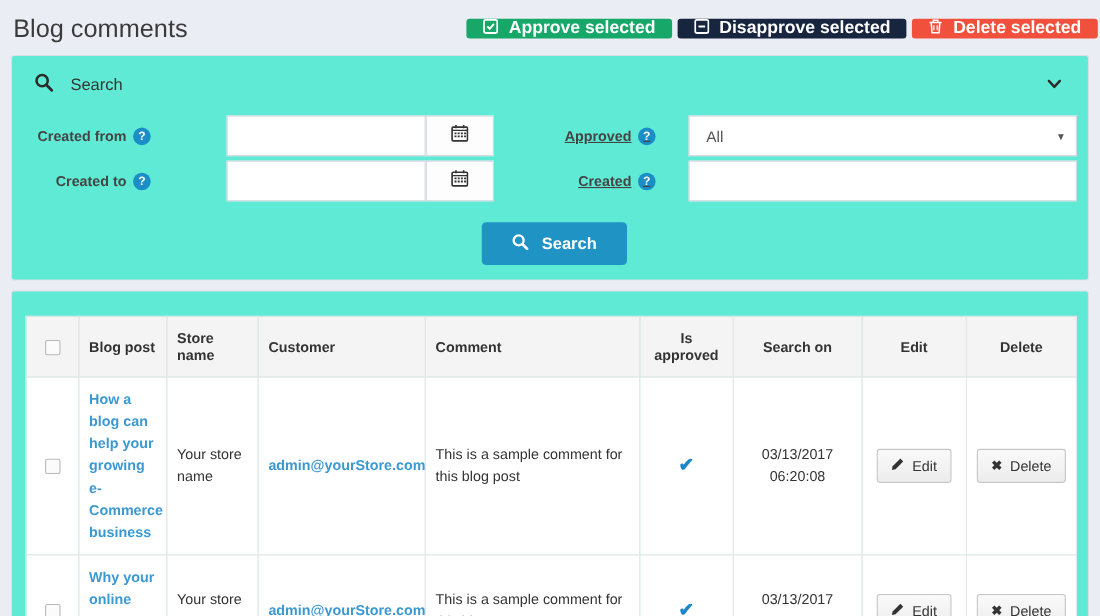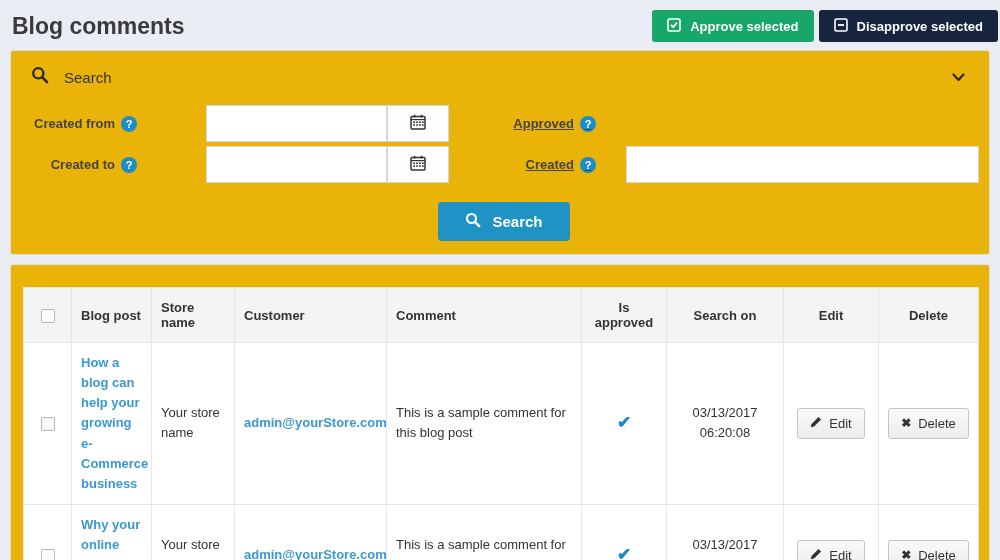--- a/index.html
+++ b/index.html
@@ -1,27 +1,27 @@
 <!DOCTYPE html>
 <html><head>
 <meta charset="utf-8">
 <style>
   * { margin:0; padding:0; box-sizing:border-box; }
   html,body { width:1000px; height:560px; overflow:hidden; }
   body { background:#eaeef4; font-family:"Liberation Sans", sans-serif; color:#444; }
 
   .page-header { display:flex; align-items:center; justify-content:space-between; padding:9px 2px 7px 12px; height:50px; }
-  .page-title { font-size:23px; font-weight:700; color:#3a3a3a; }
+  .page-title { font-size:23px; font-weight:400; color:#3a3a3a; }
   .toolbar { display:flex; gap:5px; }
-  .btn { display:inline-flex; align-items:center; gap:9px; height:32px; padding:0 15px; border:none; border-radius:3px; font-family:inherit; font-size:13px; font-weight:700; color:#fff; cursor:pointer; }
+  .btn { display:inline-flex; align-items:center; gap:9px; height:18px; padding:0 15px; border:none; border-radius:3px; font-family:inherit; font-size:16px; font-weight:700; color:#fff; cursor:pointer; }
   .btn-approve { background:#17a768; }
   .btn-disapprove { background:#17253f; }
   .btn-delete { background:#f0503c; }
 
-  .panel { background:#eab308; border:1px solid #d9dfe7; border-radius:3px; margin:0 10px; }
+  .panel { background:#5eead4; border:1px solid #d9dfe7; border-radius:3px; margin:0 10px; }
   .search-head { display:flex; align-items:center; height:52px; padding:0 20px; cursor:pointer; }
   .search-head .s-title { font-size:15px; color:#333; margin-left:15px; }
   .search-head .chev { margin-left:auto; margin-right:4px; }
 
   .form-area { padding:2px 10px 0 18px; }
   .form-row { display:flex; margin-bottom:4px; }
   .fcol-l { width:472px; display:flex; align-items:center;gap:45px; }
   .fcol-r { flex:1; display:flex; align-items:center; }
   .flabel { font-size:13px; font-weight:700; color:#444; display:flex; align-items:center; justify-content:flex-end; gap:6px; flex:0 0 auto; }
   .flabel-l { width:108px; }
@@ -64,20 +64,29 @@
           </svg></span>
       <span>Approve selected</span>
     </button>
     <button class="btn btn-disapprove">
       <span><svg width="14" height="14" viewBox="0 0 14 14">
             <rect x="1" y="1" width="12" height="12" rx="1.5" fill="none" stroke="#fff" stroke-width="1.6"></rect>
             <line x1="4" y1="7" x2="10" y2="7" stroke="#fff" stroke-width="1.8"></line>
           </svg></span>
       <span>Disapprove selected</span>
     </button>
+    <button class="btn btn-delete">
+      <span><svg width="13" height="14" viewBox="0 0 13 14">
+            <path d="M1 3.5h11" stroke="#fff" stroke-width="1.4"></path>
+            <path d="M4.5 3V1.4h4V3" fill="none" stroke="#fff" stroke-width="1.4"></path>
+            <path d="M2.6 3.8l.7 9h6.4l.7-9" fill="none" stroke="#fff" stroke-width="1.4"></path>
+            <path d="M5 6v4.6M8 6v4.6" stroke="#fff" stroke-width="1.1"></path>
+          </svg></span>
+      <span>Delete selected</span>
+    </button>
   </div>
 </div>
 
 <div class="panel search-panel">
   <div class="search-head">
     <span><svg width="18" height="18" viewBox="0 0 18 18">
           <circle cx="7.3" cy="7.3" r="5.1" fill="none" stroke="#2b2b2b" stroke-width="2.3"></circle>
           <line x1="11.3" y1="11.3" x2="16" y2="16" stroke="#2b2b2b" stroke-width="2.6" stroke-linecap="round"></line>
         </svg></span>
     <span class="s-title">Search</span>
@@ -103,20 +112,26 @@
                   <line x1="1" y1="5.6" x2="15" y2="5.6" stroke="#333" stroke-width="1.2"></line>
                   <path fill="#333" d="M3.2 7.4h1.8V9H3.2zM6.1 7.4h1.8V9H6.1zM9 7.4h1.8V9H9zM11.9 7.4h1.8V9h-1.8zM3.2 10.2h1.8v1.6H3.2zM6.1 10.2h1.8v1.6H6.1zM9 10.2h1.8v1.6H9zM11.9 10.2h1.8v1.6h-1.8z"></path>
                 </svg></span>
           </span>
         </span>
       </div>
       <div class="fcol-r">
         <span class="flabel flabel-r">
           <span>Approved</span>
           <span class="qmark">?</span>
+        </span>
+        <span class="ctrl-r">
+          <span class="selectbox">
+            <span>All</span>
+            <span class="arrow">▼</span>
+          </span>
         </span>
       </div>
     </div>
 
     <div class="form-row">
       <div class="fcol-l">
         <span class="flabel flabel-l">
           <span>Created to</span>
           <span class="qmark">?</span>
         </span>

